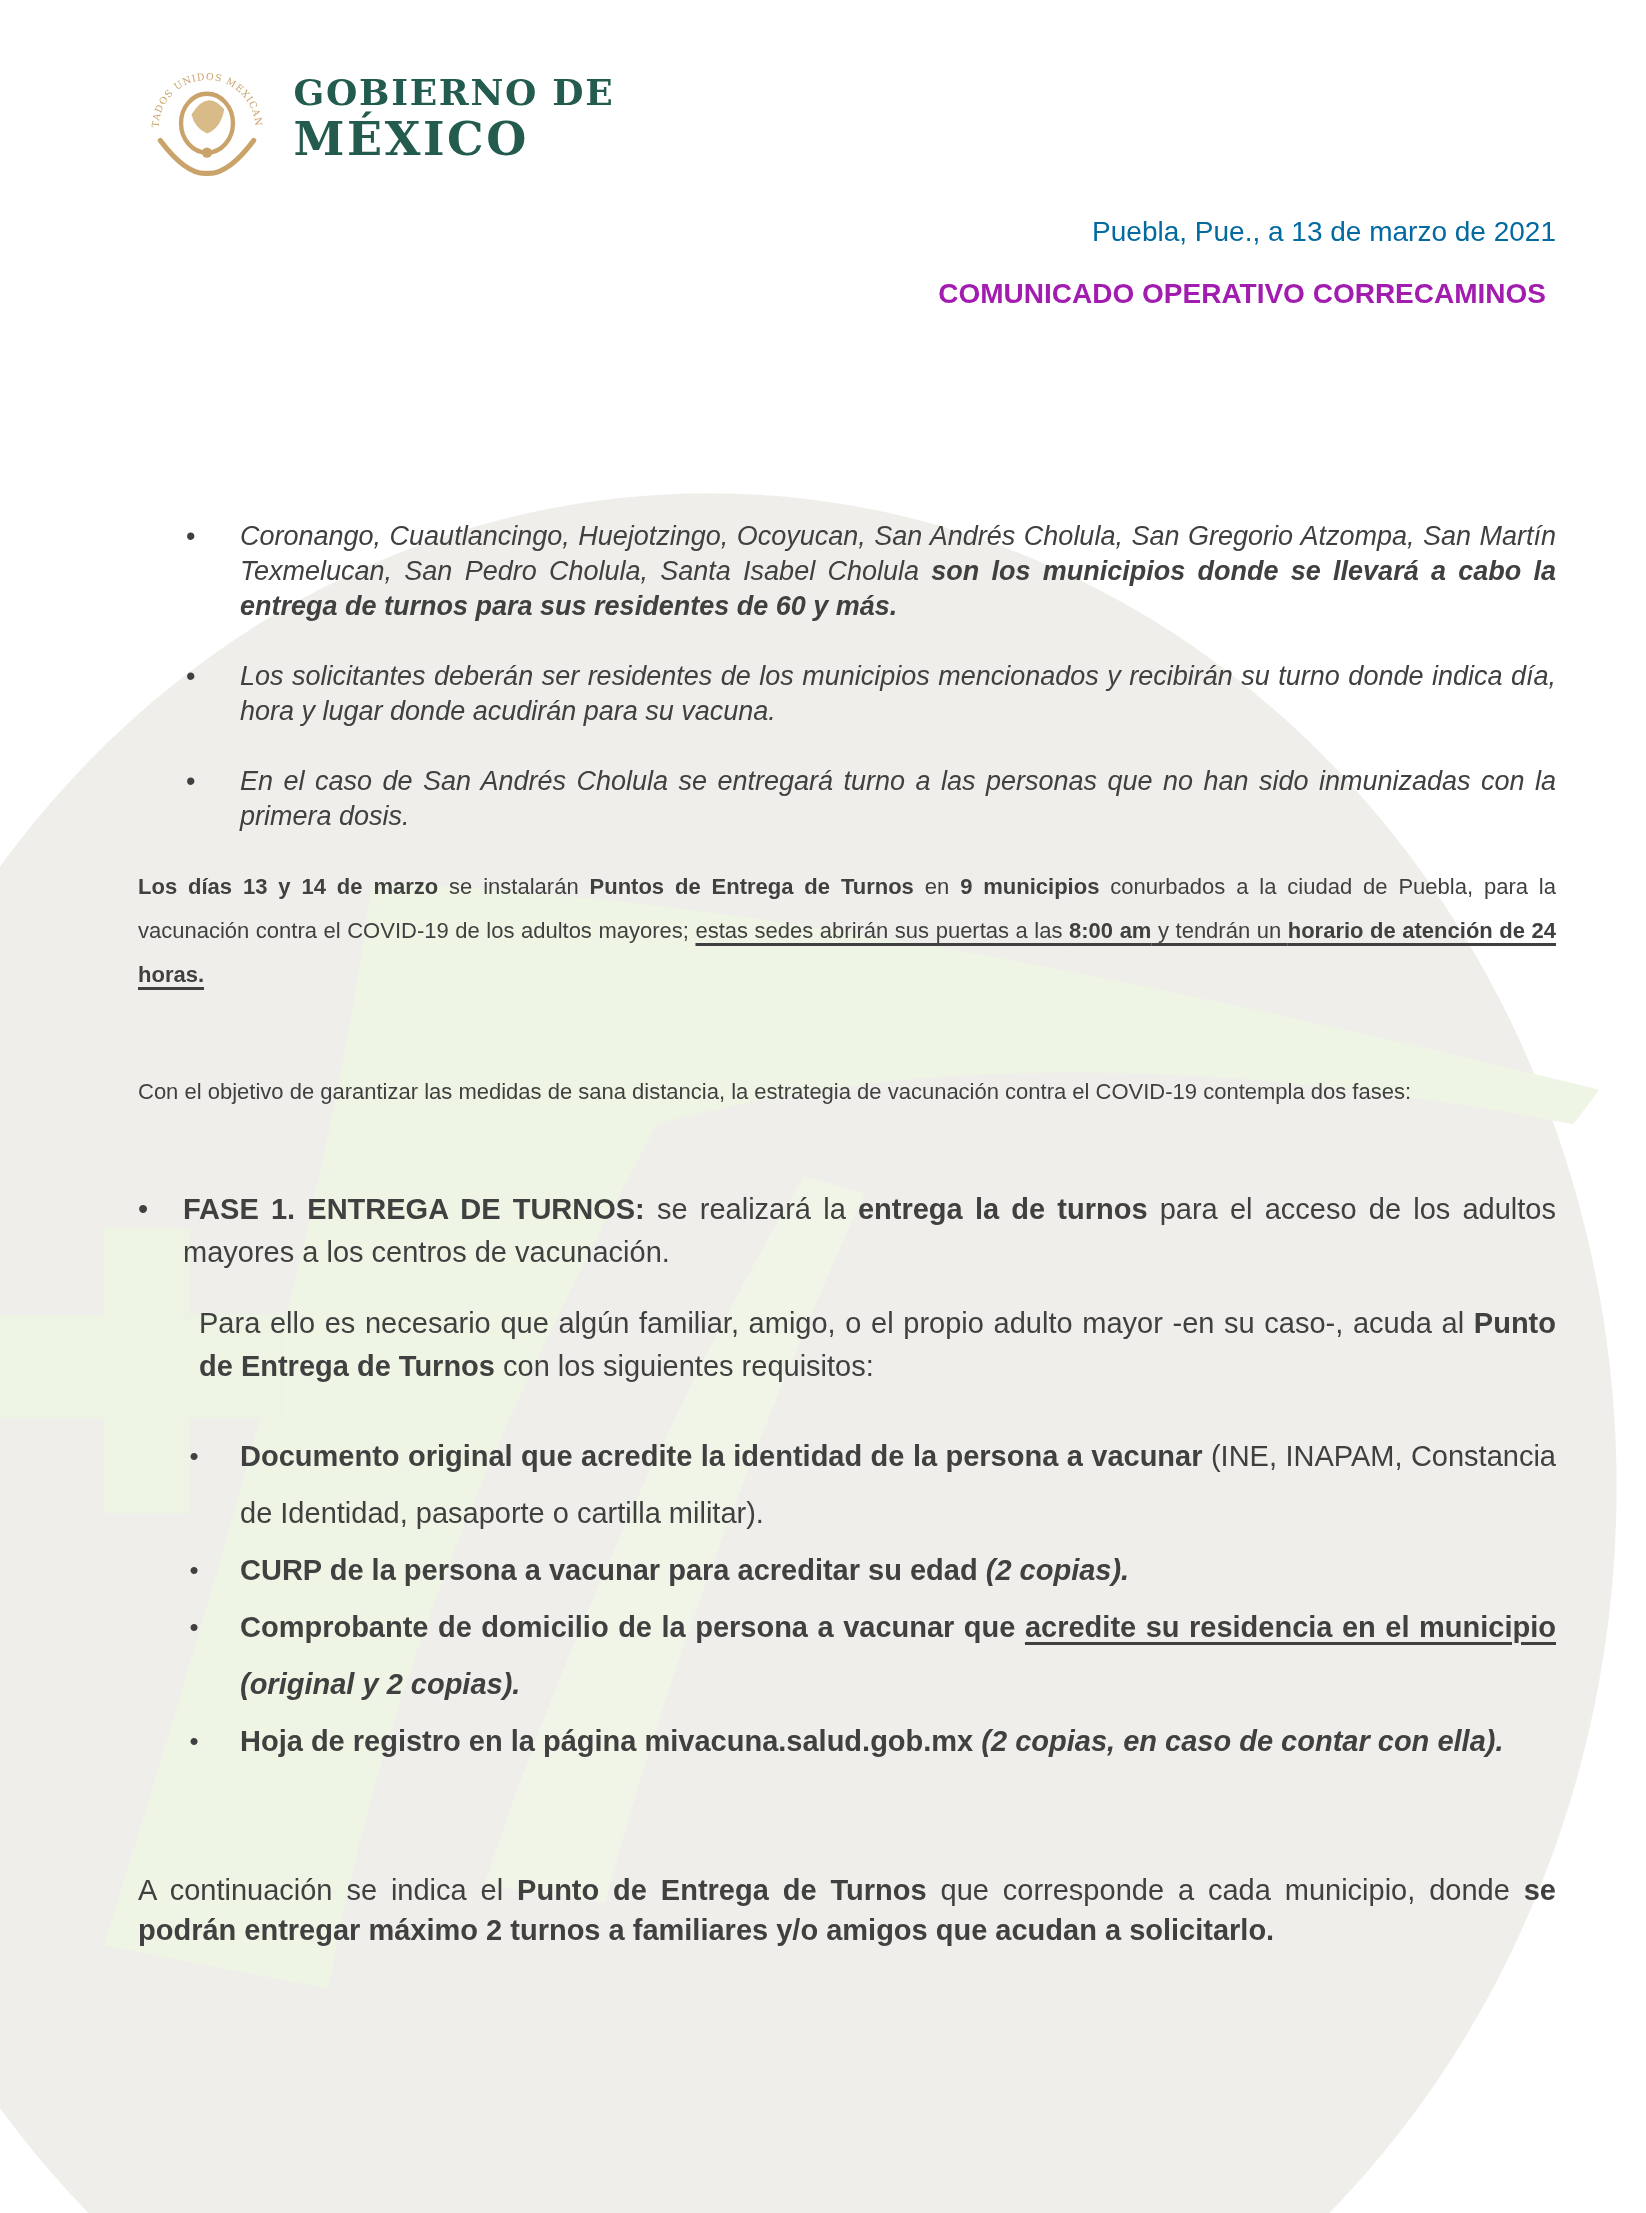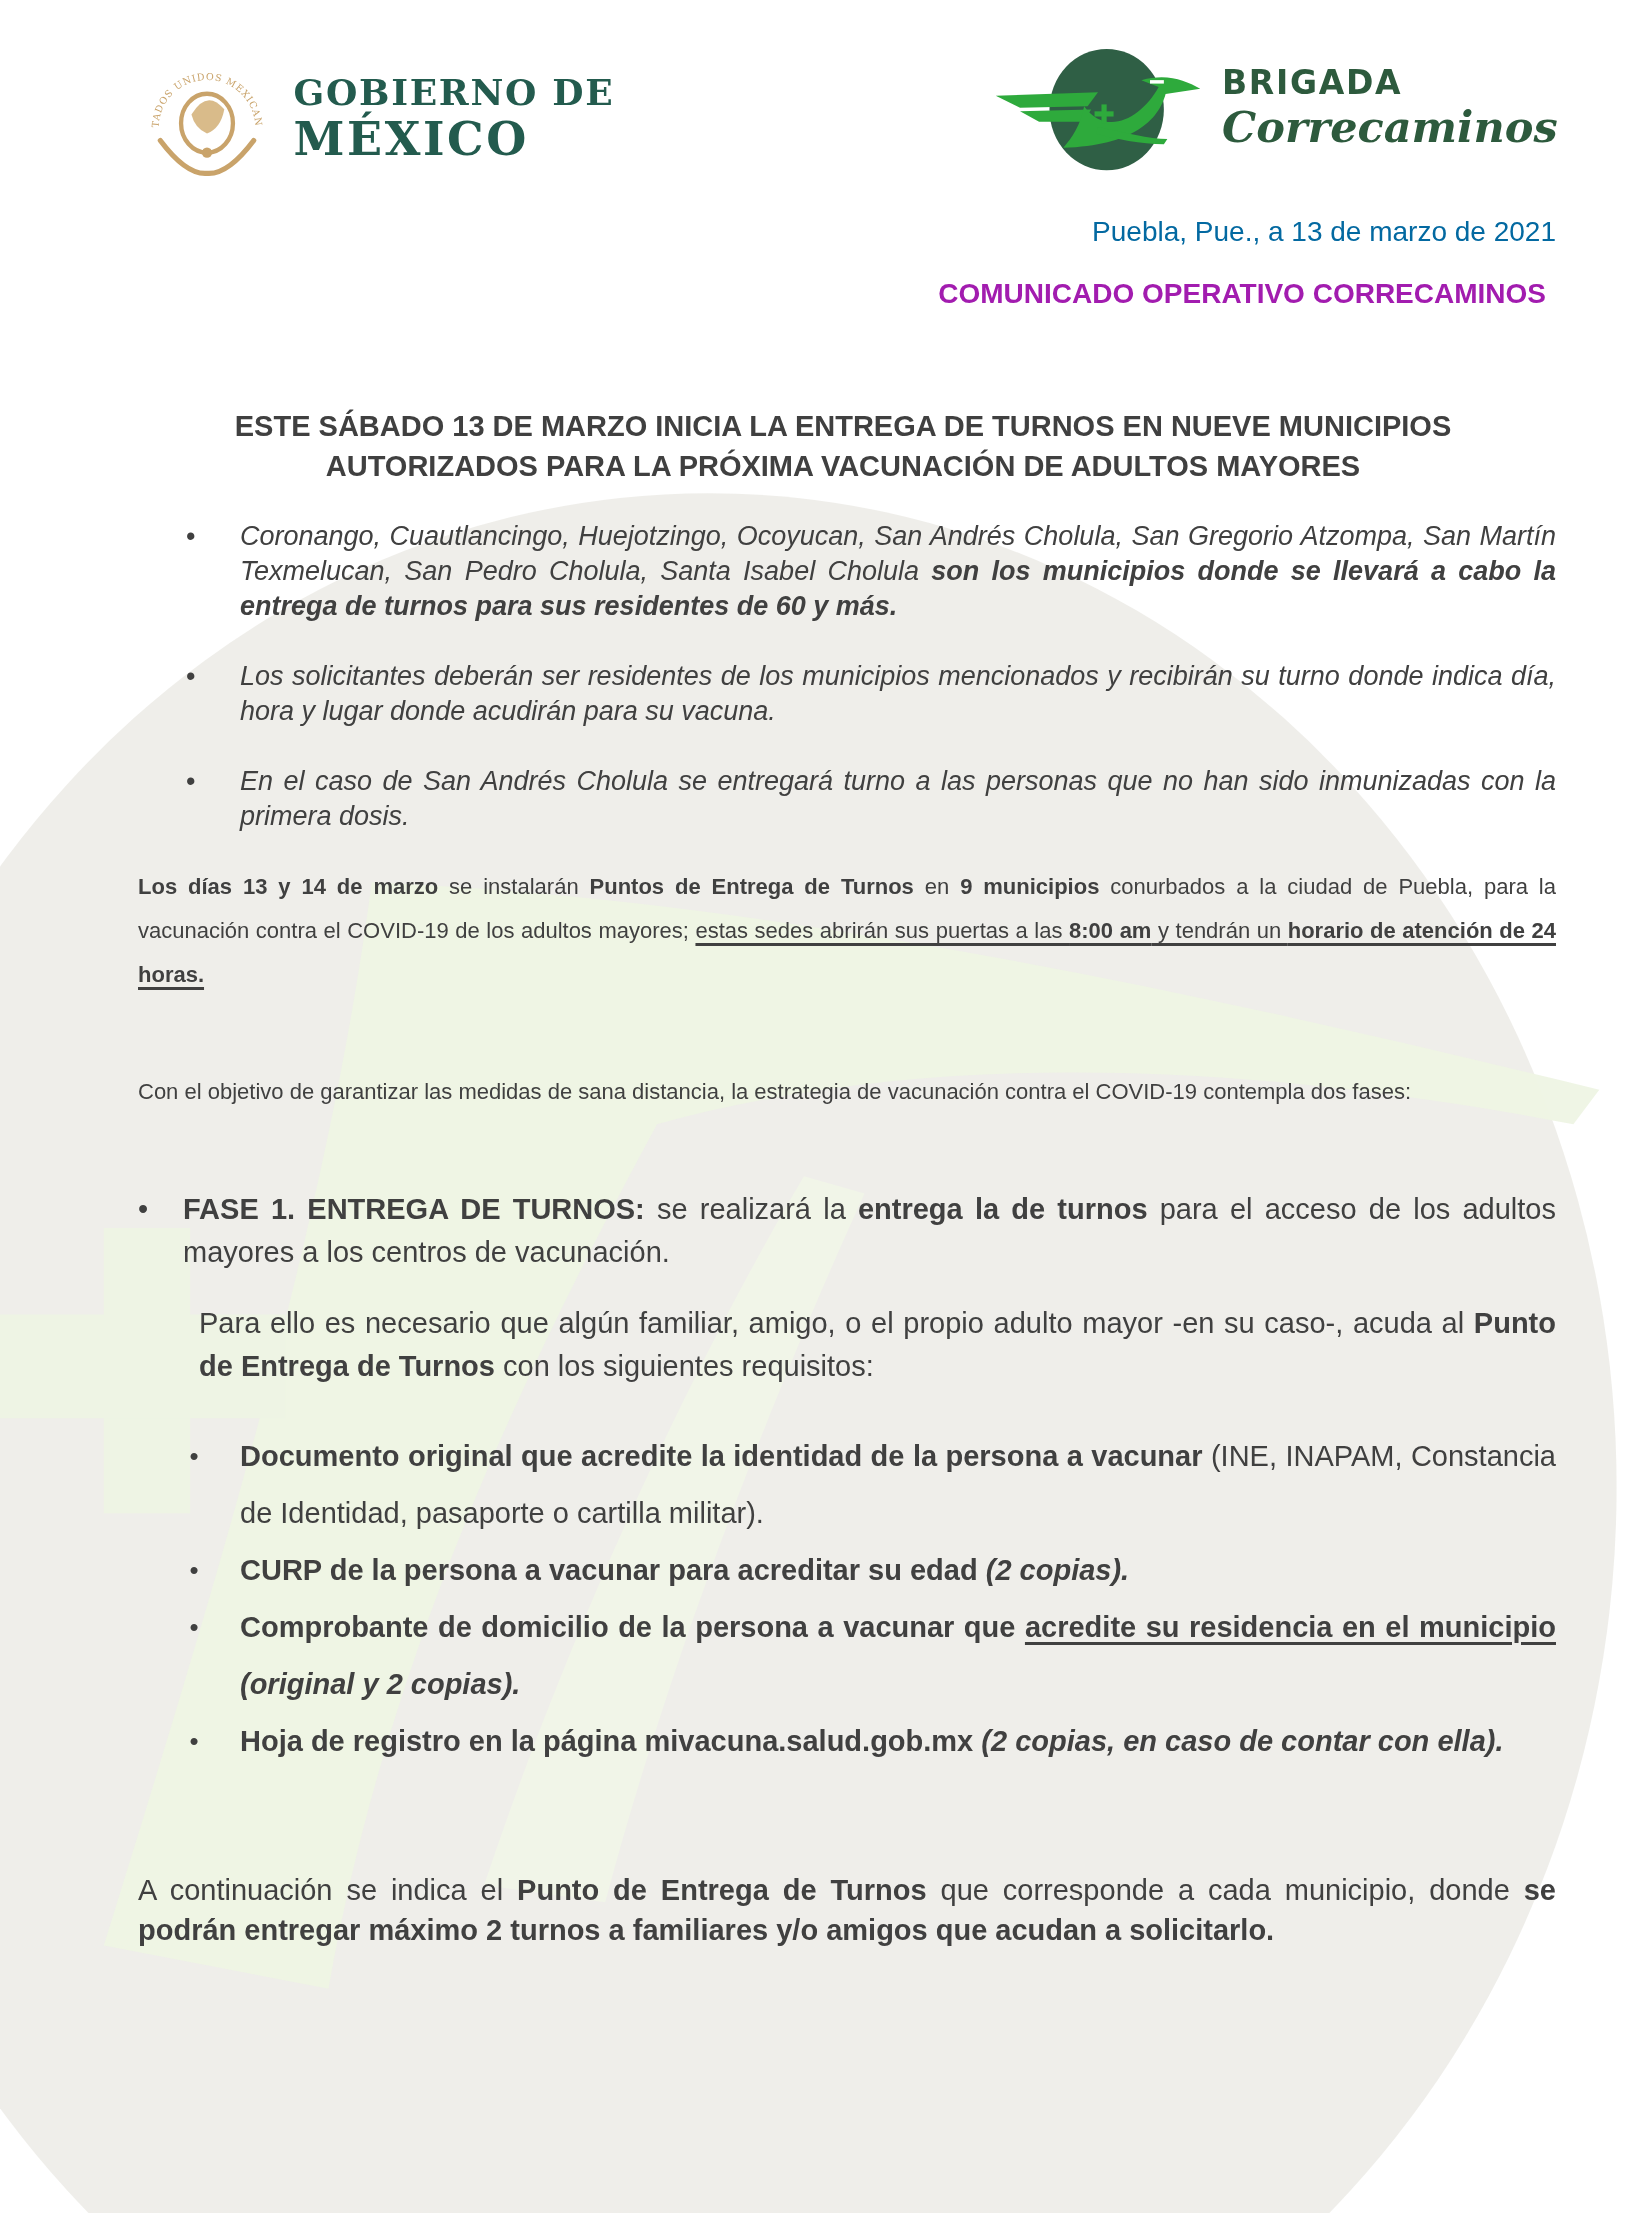--- a/index.html
+++ b/index.html
@@ -79,44 +79,24 @@
       <path d="M56 70 q18 -30 38 -6 q-4 22 -20 28 q-14 -6 -18 -22z" fill="#d9bb8a"></path>
       <path d="M20 100 q30 40 54 38 q24 2 54 -38" fill="none" stroke="#c9a36a" stroke-width="6" stroke-linecap="round"></path>
       <circle cx="74" cy="114" r="6" fill="#c9a36a"></circle>
     </svg>
     <div class="gob-text">
       <div class="gob-line1">GOBIERNO DE</div>
       <div class="gob-line2">MÉXICO</div>
     </div>
   </div>
 
-  <div class="logo-brig">
-    <svg class="bird" viewBox="0 0 255 150">
-      <ellipse cx="130" cy="78" rx="66" ry="70" fill="#2f5f45"></ellipse>
-      <path d="M2 62 L120 58 L108 74 L30 76 Z" fill="#2eaa3c"></path>
-      <path d="M30 80 L112 78 L104 92 L52 92 Z" fill="#2eaa3c"></path>
-      <path d="M104 74 C 130 110, 170 88, 190 52 L 170 44 C 200 36, 220 44, 238 54 L 198 60 C 190 90, 160 120, 80 122 C 90 110, 100 96, 104 74 Z" fill="#2eaa3c"></path>
-      <path d="M120 98 C 150 104, 180 112, 200 112 L 196 118 C 170 118, 140 112, 118 106 Z" fill="#2eaa3c"></path>
-      <rect x="124" y="72" width="6" height="22" fill="#2eaa3c"></rect>
-      <rect x="116" y="80" width="22" height="6" fill="#2eaa3c"></rect>
-      <rect x="180" y="44" width="16" height="4" fill="#ffffff"></rect>
-    </svg>
-    <div class="brig-text">
-      <div class="brig-line1">BRIGADA</div>
-      <div class="brig-line2">Correcaminos</div>
-    </div>
-  </div>
 
   <div class="place-date">Puebla, Pue., a 13 de marzo de 2021</div>
   <div class="comunicado">COMUNICADO OPERATIVO CORRECAMINOS</div>
 
-  <div class="headline">
-    <div>ESTE SÁBADO 13 DE MARZO INICIA LA ENTREGA DE TURNOS EN NUEVE MUNICIPIOS</div>
-    <div>AUTORIZADOS PARA LA PRÓXIMA VACUNACIÓN DE ADULTOS MAYORES</div>
-  </div>
 
   <ul class="muni-list">
     <li>
       <span class="dot">•</span>
       <span>Coronango, Cuautlancingo, Huejotzingo, Ocoyucan, San Andrés Cholula, San Gregorio Atzompa, San Martín Texmelucan, San Pedro Cholula, Santa Isabel Cholula </span><b>son los municipios donde se llevará a cabo la entrega de turnos para sus residentes de 60 y más.</b>
     </li>
     <li>
       <span class="dot">•</span>
       <span>Los solicitantes deberán ser residentes de los municipios mencionados y recibirán su turno donde indica día, hora y lugar donde acudirán para su vacuna.</span>
     </li>

